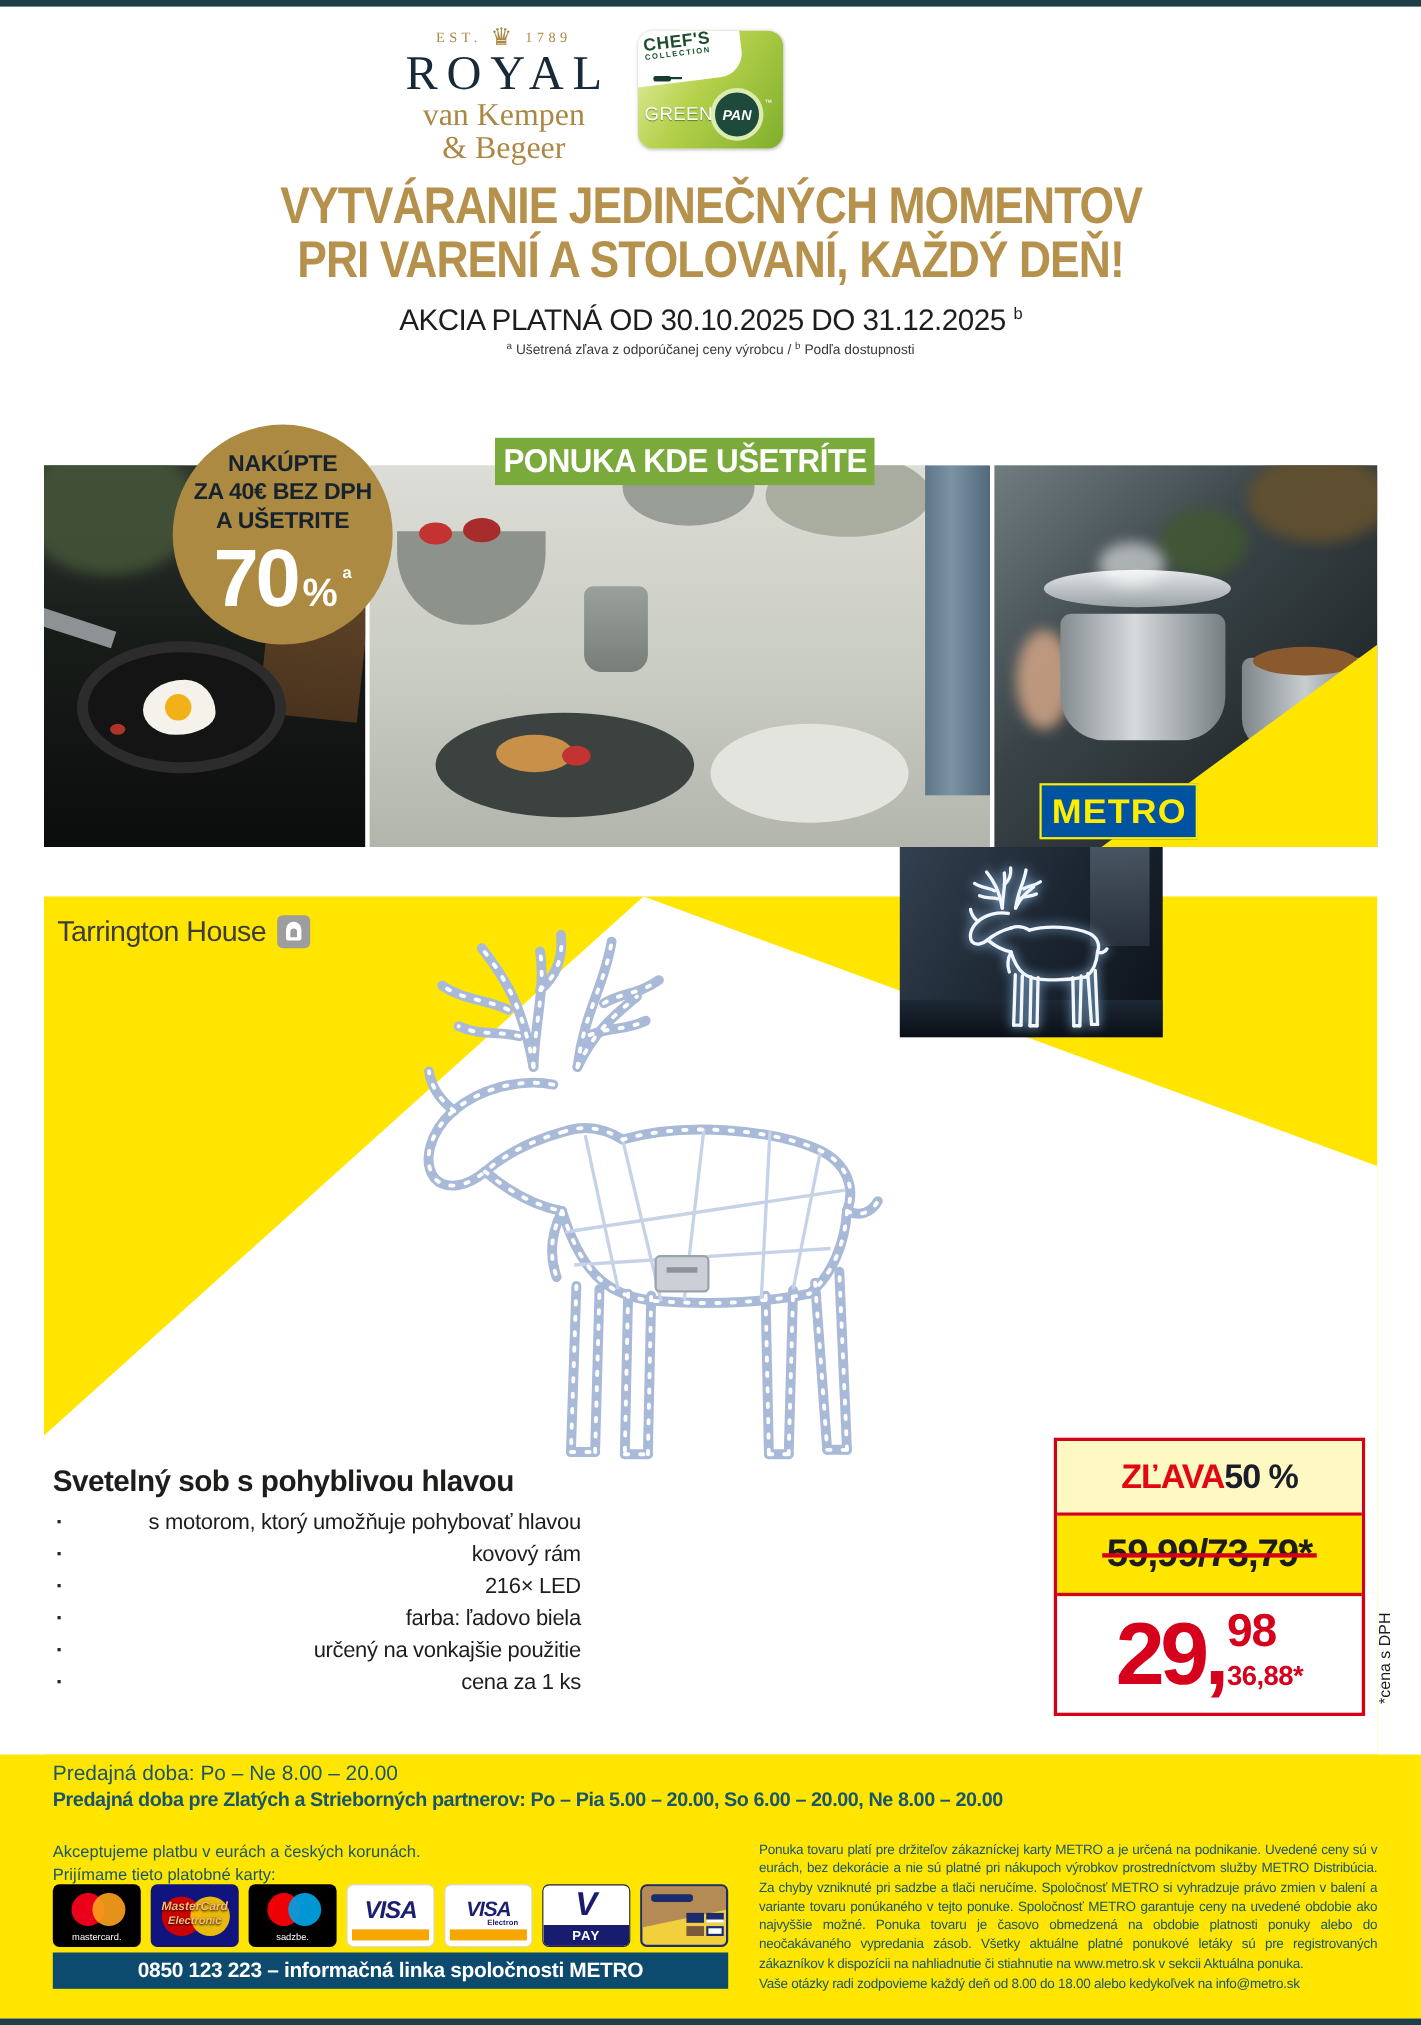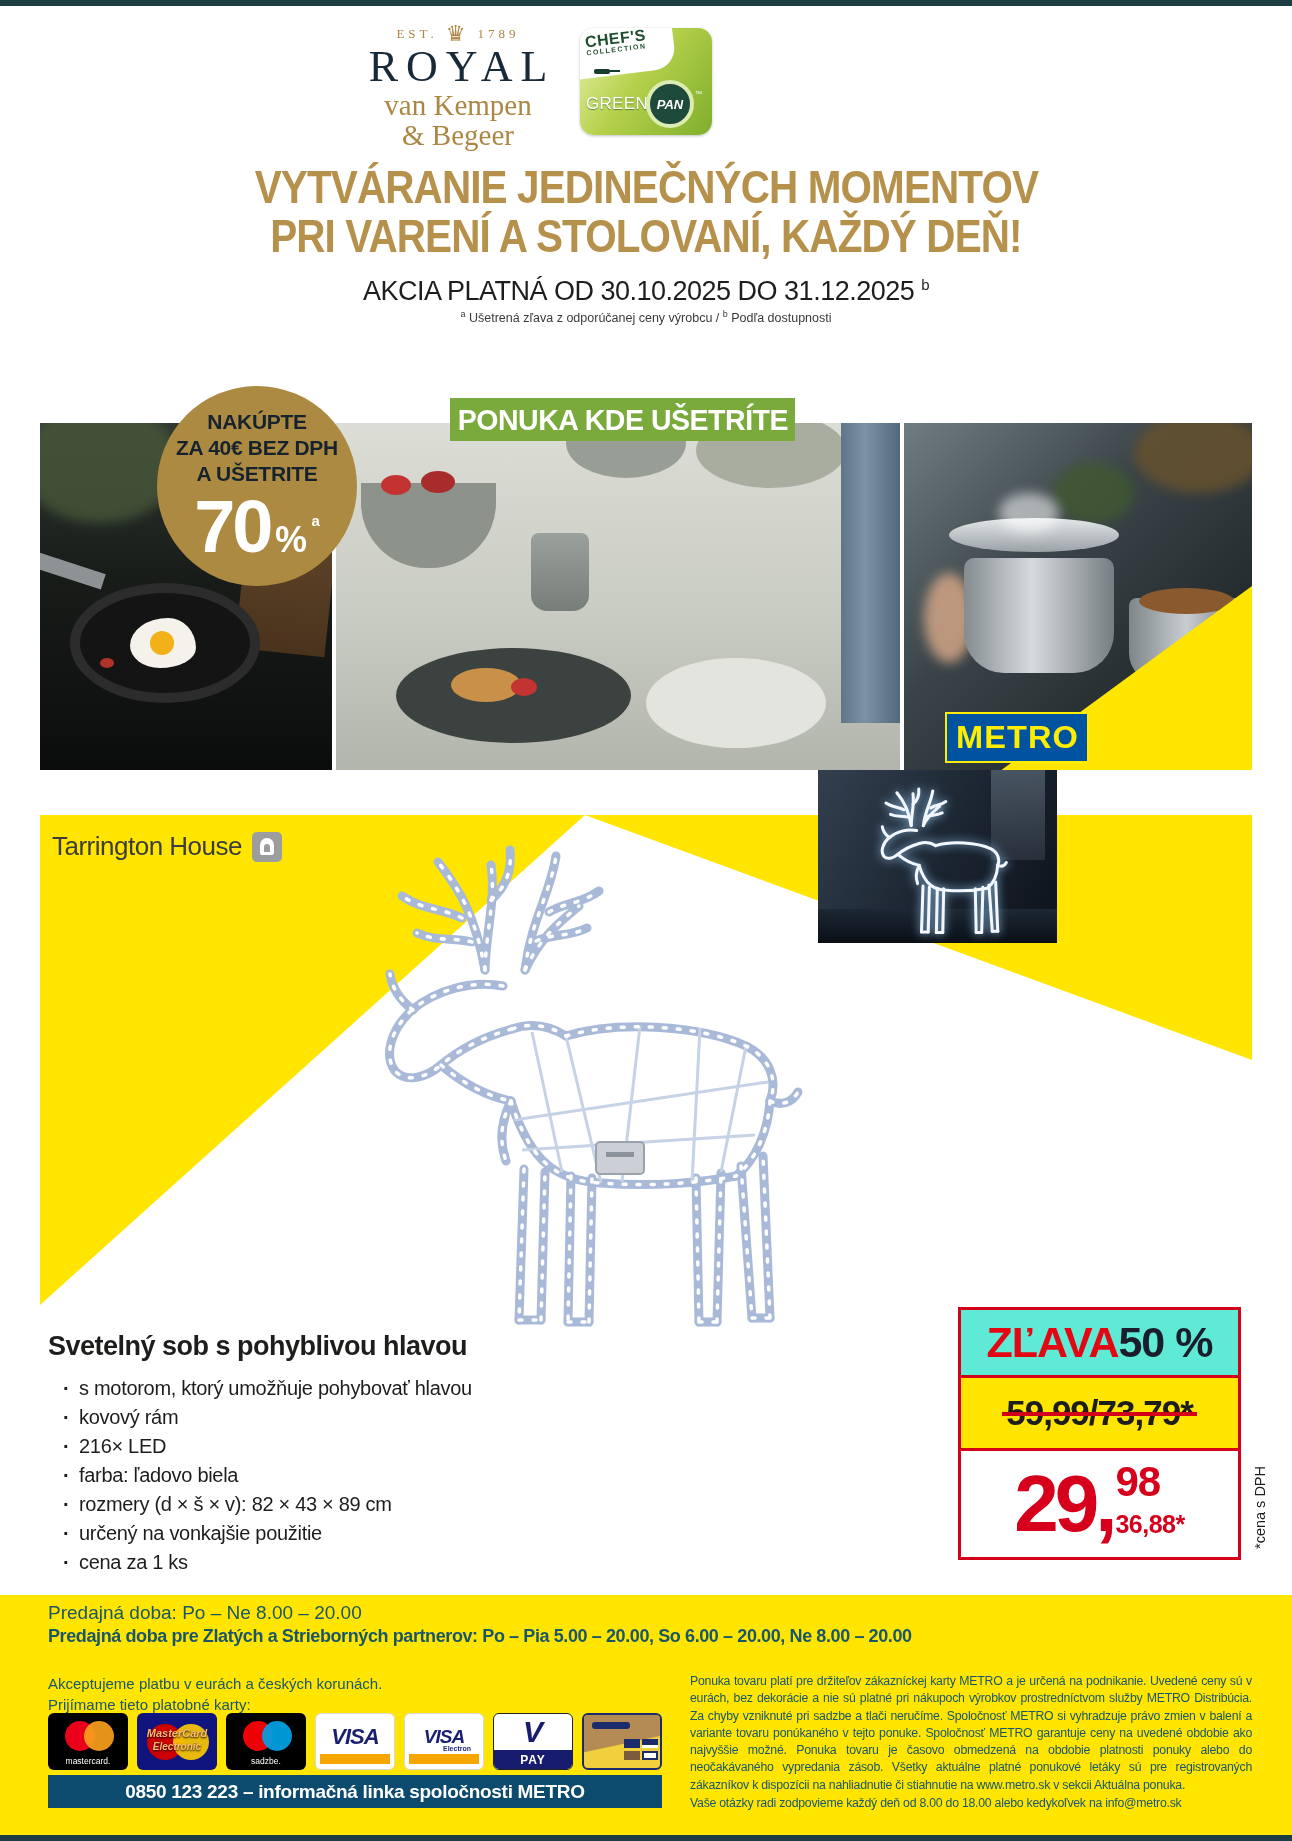--- a/index.html
+++ b/index.html
@@ -85,28 +85,28 @@
   #inset-photo{position:absolute;left:818px;top:770px;width:239px;height:173px;z-index:9;
                background:linear-gradient(120deg,#33404f 0%,#1a2430 55%,#0d121a 100%);overflow:hidden;}
   .inset-win{position:absolute;right:12px;top:0;width:54px;height:90px;background:linear-gradient(#54616e,#2c3540);opacity:.8;}
   .inset-floor{position:absolute;left:0;bottom:0;width:100%;height:34px;background:linear-gradient(#1c2835,#0a0f16);}
   #deer-small{position:absolute;left:34px;top:10px;width:170px;height:158px;
               filter:drop-shadow(0 0 5px rgba(160,210,255,.95));}
   #deer-small .tube{stroke:#f2f7ff;stroke-width:10;fill:none;stroke-linecap:round;stroke-linejoin:round;}
   
   #product-info{position:absolute;left:8px;top:516px;width:480px;color:#1d1d1b;}
   #product-title{font-size:27px;font-weight:700;letter-spacing:-.5px;margin:0 0 8px 0;}
-  #product-bullets{list-style:none;margin:12px;padding:0;font-size:20px;line-height:29px;letter-spacing:-.3px;}
+  #product-bullets{list-style:none;margin:0;padding:0;font-size:20px;line-height:29px;letter-spacing:-.3px;text-align:right;}
   #product-bullets li{position:relative;padding-left:19px;}
   #product-bullets li::before{content:"·";position:absolute;left:3px;font-weight:700;}
   
   #price-box{position:absolute;left:918px;top:492px;width:283px;height:253px;background:#fff;
              border:3px solid #d40019;display:flex;flex-direction:column;}
-  .pb-row1{height:68px;background:#5eead4;border-bottom:3px solid #d40019;display:flex;
-           align-items:center;justify-content:center;gap:0;font-weight:700;font-size:43px;letter-spacing:-1px;}
+  .pb-row1{height:68px;background:#fef9c3;border-bottom:3px solid #d40019;display:flex;
+           align-items:center;justify-content:center;gap:0;font-weight:700;font-size:31px;letter-spacing:-1px;}
   .pb-discount{color:#e30613;}
   .pb-value{color:#1a1d2b;}
   .pb-row2{height:73px;background:#ffe500;border-bottom:3px solid #d40019;display:flex;
            align-items:center;justify-content:center;}
   .strike{position:relative;color:#1d1d1b;font-weight:700;font-size:35px;letter-spacing:-1px;}
   .strike::after{content:"";position:absolute;left:-4px;right:-4px;top:48%;height:4px;background:#d40019;}
   .pb-row3{flex:1;display:flex;align-items:center;justify-content:center;color:#d6001c;}
   .pb-main{font-size:80px;font-weight:700;letter-spacing:-4px;line-height:80px;}
   .pb-col{display:flex;flex-direction:column;align-items:flex-start;margin-left:2px;margin-top:-8px;}
   .pb-sup{font-size:42px;font-weight:700;line-height:40px;letter-spacing:-1px;}
@@ -326,21 +326,20 @@
     </svg>
 
     <div id="product-info">
       <h2 id="product-title">Svetelný sob s pohyblivou hlavou</h2>
       <ul id="product-bullets">
 
       <li>s motorom, ktorý umožňuje pohybovať hlavou</li>
           <li>kovový rám</li>
           <li>216× LED</li>
           <li>farba: ľadovo biela</li>
-          <li>rozmery (d × š × v): 82 × 43 × 89 cm</li>
           <li>určený na vonkajšie použitie</li>
           <li>cena za 1 ks</li>
         </ul>
     </div>
 
     <div id="price-box">
       <div class="pb-row1">
         <span class="pb-discount">ZĽAVA</span>
         <span class="pb-value">50 %</span>
       </div>

